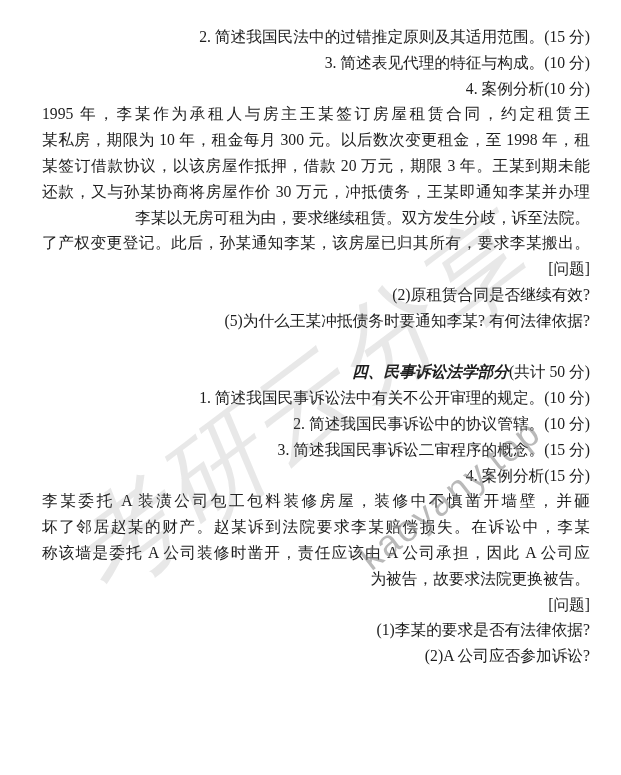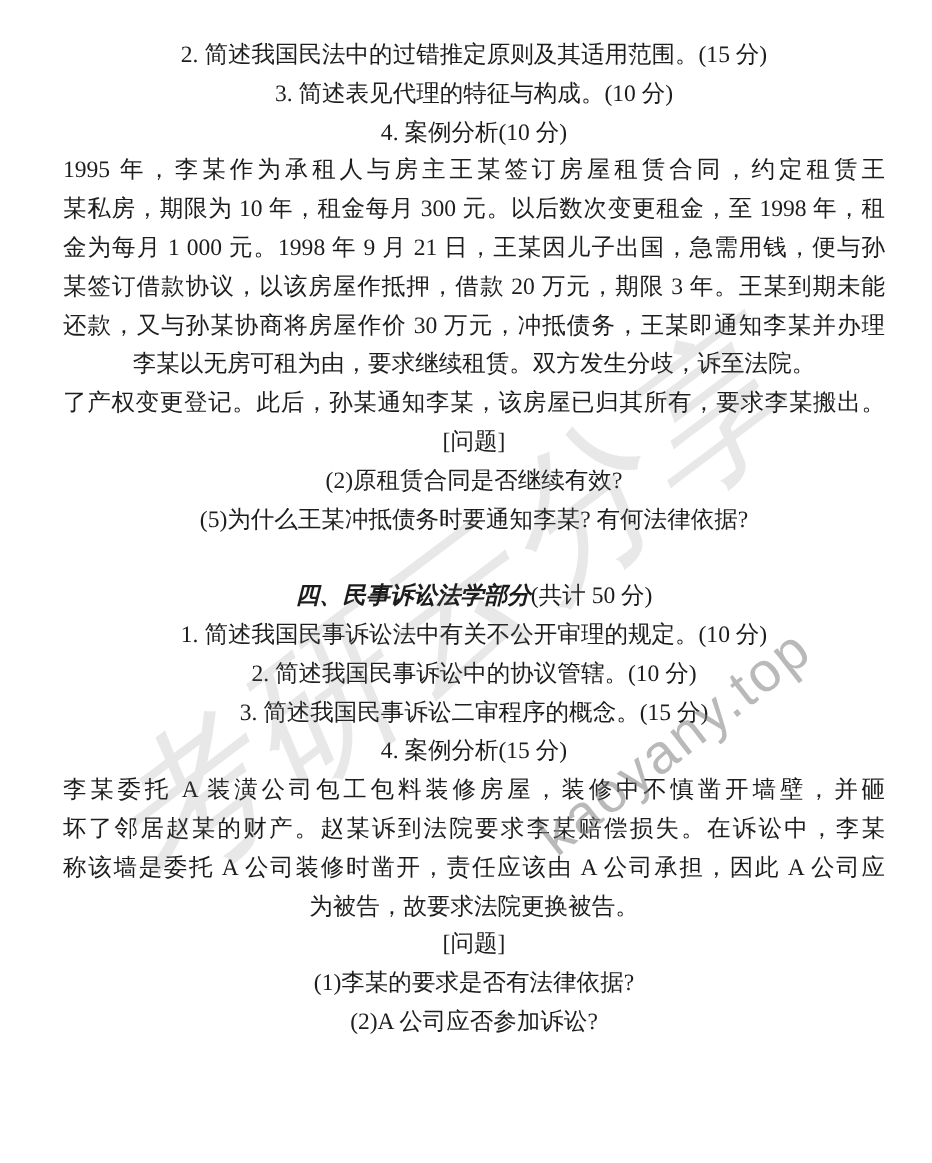--- a/index.html
+++ b/index.html
@@ -60,21 +60,21 @@
     width: 548px;
     font-size: 15.7px;
     line-height: 25.8px;
     z-index: 1;
   }
   .doc p {
     margin: 0;
     padding: 0;
     min-height: 25.8px;
   }
-  .line { text-align: center; }
+  .line { text-align: right; }
   .ind  { padding-left: 32px; }
   .fill {
     text-align: justify;
     text-align-last: justify;
     text-justify: inter-ideograph;
   }
   .head b { font-weight: bold; font-style: italic; }
   .head span { font-weight: normal; }
   .sec-procedure { margin-top: 25.8px; }
 </style>
@@ -87,21 +87,20 @@
   <div class="wm wm-site">kaoyany.top</div>
 
   <article class="doc">
 
     <section>
       <p class="line ind">2. 简述我国民法中的过错推定原则及其适用范围。(15 分)</p>
       <p class="line ind">3. 简述表见代理的特征与构成。(10 分)</p>
       <p class="line ind">4. 案例分析(10 分)</p>
       <p class="line ind fill">1995 年，李某作为承租人与房主王某签订房屋租赁合同，约定租赁王</p>
       <p class="line fill">某私房，期限为 10 年，租金每月 300 元。以后数次变更租金，至 1998 年，租</p>
-      <p class="line fill">金为每月 1 000 元。1998 年 9 月 21 日，王某因儿子出国，急需用钱，便与孙</p>
       <p class="line fill">某签订借款协议，以该房屋作抵押，借款 20 万元，期限 3 年。王某到期未能</p>
       <p class="line fill">还款，又与孙某协商将房屋作价 30 万元，冲抵债务，王某即通知李某并办理</p>
       <p class="line">李某以无房可租为由，要求继续租赁。双方发生分歧，诉至法院。</p>
       <p class="line fill">了产权变更登记。此后，孙某通知李某，该房屋已归其所有，要求李某搬出。</p>
       <p class="line ind">[问题]</p>
       <p class="line ind">(2)原租赁合同是否继续有效?</p>
       <p class="line ind">(5)为什么王某冲抵债务时要通知李某? 有何法律依据?</p>
     </section>
 
     <section class="sec-procedure">

